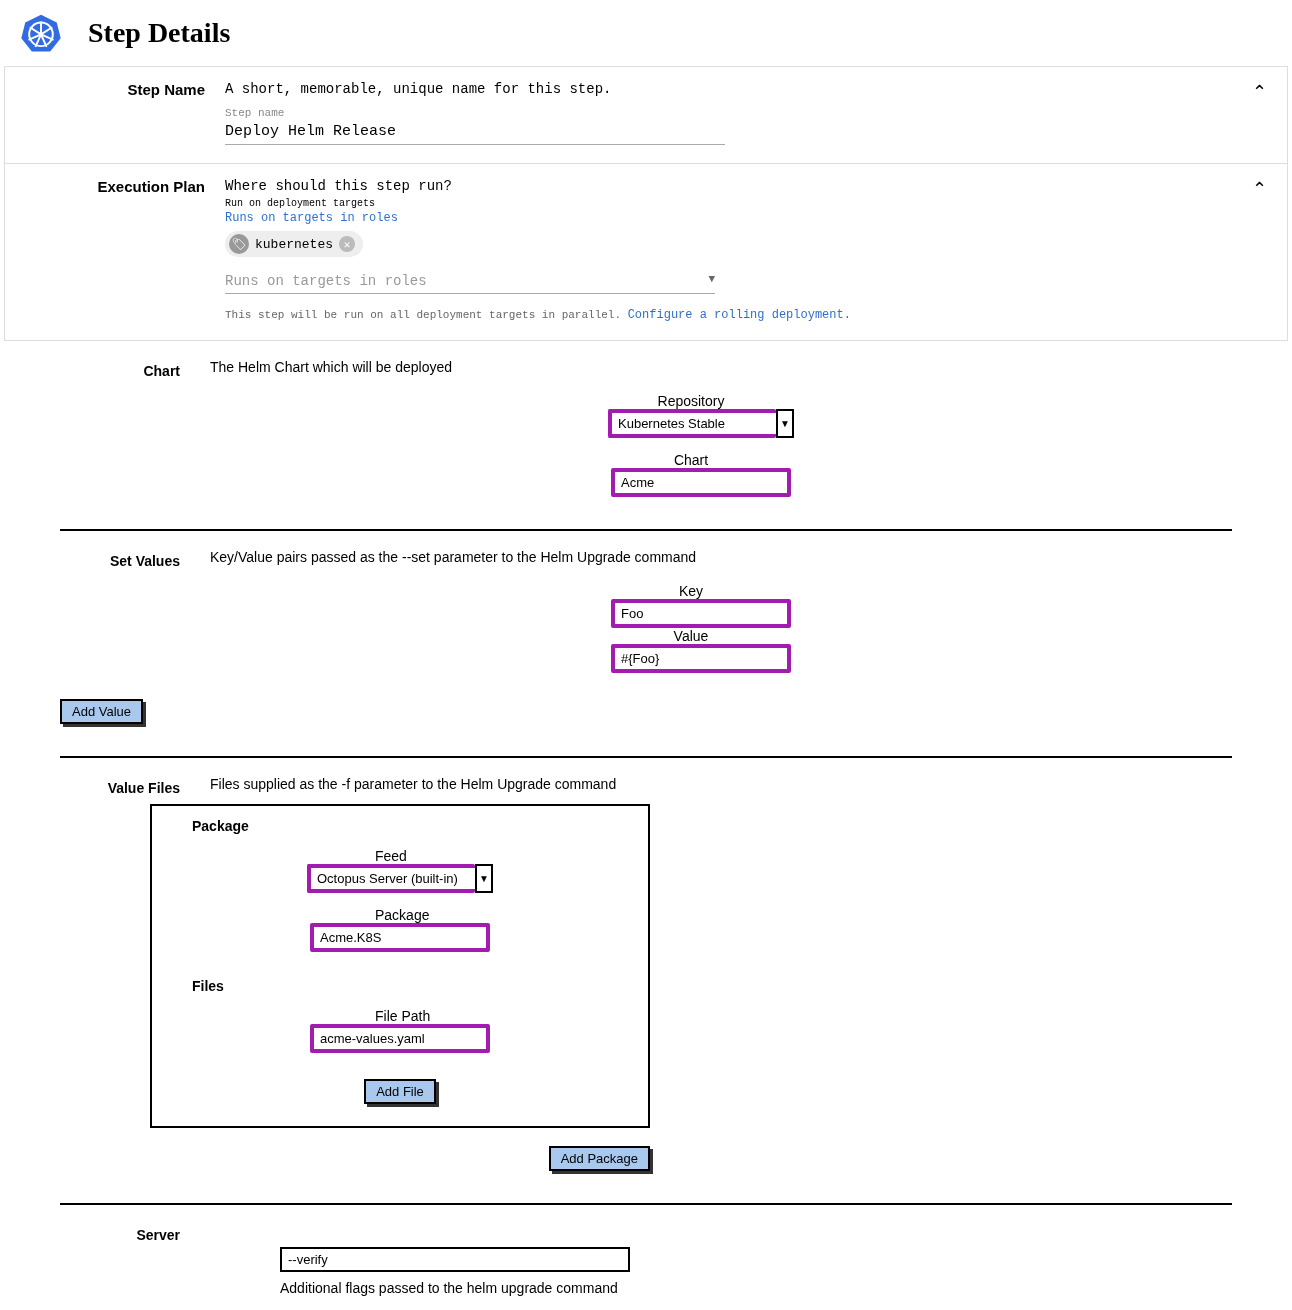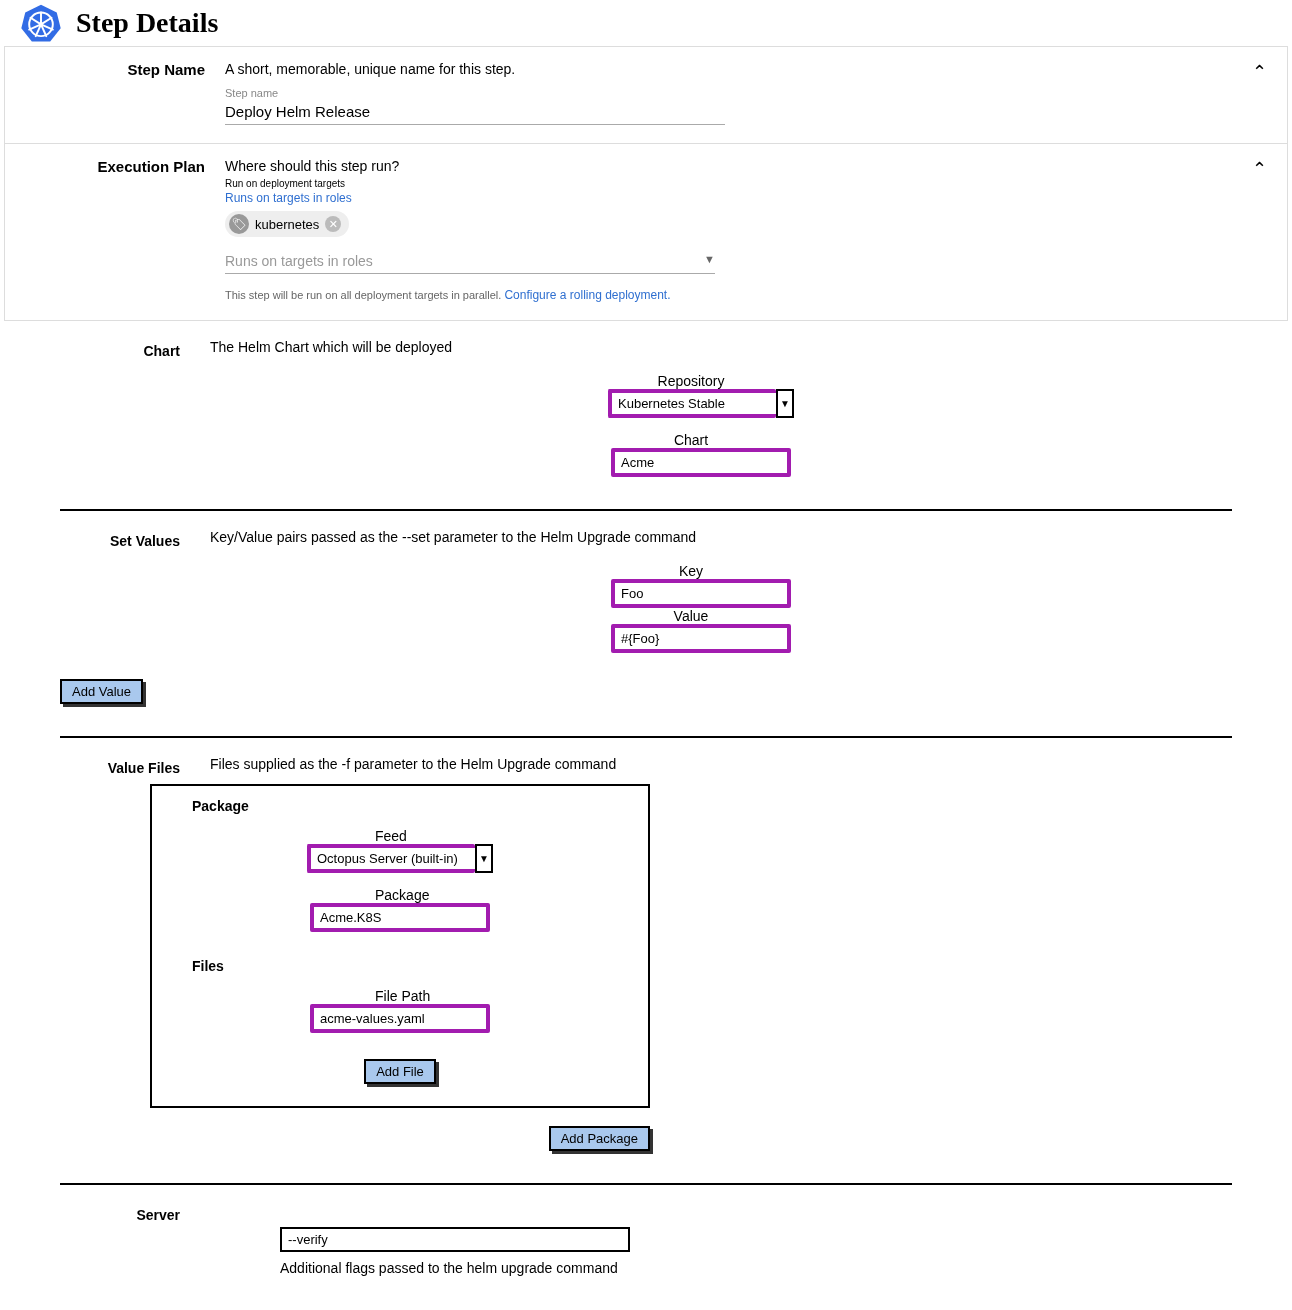--- a/index.html
+++ b/index.html
@@ -7,22 +7,22 @@
     margin: 0;
     padding: 0;
     font-family: "Comic Sans MS", "Segoe UI", sans-serif;
     background: #fff;
     color: #000;
     font-size: 14px;
   }
   .header {
     display: flex;
     align-items: center;
-    padding: 2px 20px;
-    gap: 14px;
+    padding: 12px 20px;
+    gap: 26px;
   }
   .header h1 {
     font-size: 28px;
     font-weight: 600;
     margin: 0;
     font-family: "Comic Sans MS", cursive;
   }
   .k8s-logo {
     width: 42px;
     height: 42px;
@@ -40,21 +40,21 @@
   .panel-label {
     width: 200px;
     text-align: right;
     font-weight: 700;
     font-size: 15px;
     padding-right: 20px;
     font-family: "Helvetica Neue", Arial, sans-serif;
   }
   .panel-body {
     flex: 1;
-    font-family: Liberation Sans, sans-serif;
+    font-family: Liberation Mono, monospace;
     font-size: 14px;
   }
   .hint {
     color: #666;
     font-size: 11px;
     margin-top: 6px;
   }
   .lbl-small {
     color: #888;
     font-size: 11px;

